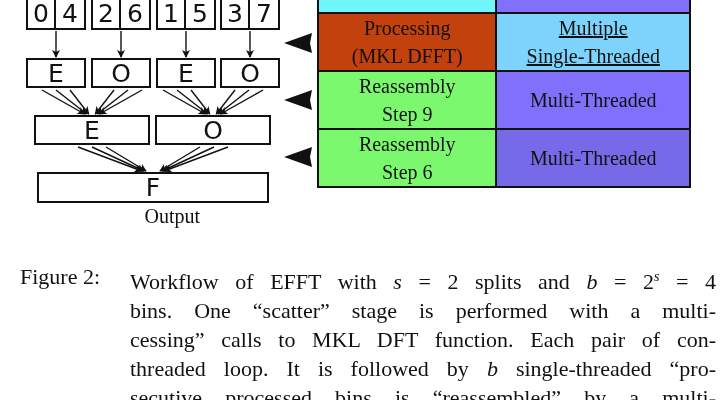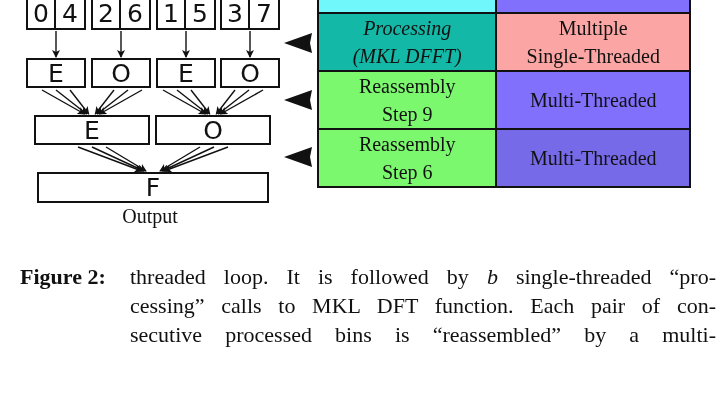--- a/index.html
+++ b/index.html
@@ -5,31 +5,31 @@
   html, body { margin:0; padding:0; background:#ffffff; }
   body { width:723px; height:400px; overflow:hidden; position:relative; }
   #stage { position:absolute; left:0; top:0; width:723px; height:400px; }
   .box { position:absolute; border:2px solid #111; background:#fff; box-sizing:border-box;
          font-family:"DejaVu Sans", sans-serif; color:#111; text-align:center; }
   .cell { position:absolute; top:0; height:100%; box-sizing:border-box;
           font-family:"DejaVu Sans", sans-serif; font-size:25px; line-height:27px; text-align:center; }
   .cell.left { left:0; width:50%; border-right:2px solid #111; }
   .cell.right { right:0; width:50%; }
   .label-big { font-size:25px; line-height:25px; }
-  #output-label { position:absolute; left:100px; width:100px; top:205px; text-align:center;
+  #output-label { position:absolute; left:100px; width:100px; top:205px; text-align:right;
        font-family:"Liberation Serif", serif; font-size:20px; color:#111; }
   #arrows { position:absolute; left:0; top:0; }
   .tbl { position:absolute; left:317px; top:-42px; width:374px; border-collapse:collapse;
          font-family:"Liberation Serif", serif; font-size:20px; color:#111; }
   .tbl td { border:2.5px solid #111; text-align:center; vertical-align:middle; height:52px; padding:0; line-height:28px; }
   .tbl td.c1 { width:176px; }
   .tbl td.c2 { width:191px; }
   .caption { position:absolute; left:20px; top:262px; width:690px;
              font-family:"Liberation Serif", serif; font-size:22px; line-height:29px; color:#111; }
-  .caption .lbl { position:absolute; left:0; top:0; font-weight:bold; }
+  .caption .lbl { position:absolute; left:0; top:0; font-weight:normal; }
   .caption .body { position:absolute; left:110px; top:0; width:586px; text-align:justify; }
   .caption .line { display:block; white-space:nowrap; text-align-last:justify; }
   .caption .first { white-space:nowrap; }
   .math { font-style:italic; }
 </style>
 </head>
 <body>
 
 <div id="stage">
 
@@ -99,25 +99,25 @@
 
   <div id="output-label">Output</div>
 
   <table class="tbl">
     <tbody id="tbl-body">
         <tr>
           <td class="c1" style="background: rgb(111, 247, 251);"></td>
           <td class="c2" style="background: rgb(128, 112, 251);"></td>
         </tr>
         <tr>
-          <td class="c1" style="background: #14b8a6; font-style: italic;">
+          <td class="c1" style="background: #c2410c;">
             <div>Processing</div>
             <div>(MKL DFFT)</div>
           </td>
-          <td class="c2" style="background: #fca5a5;">
+          <td class="c2" style="background: #7dd3fc; text-decoration: underline;">
             <div>Multiple</div>
             <div>Single-Threaded</div>
           </td>
         </tr>
         <tr>
           <td class="c1" style="background: rgb(124, 248, 111);">
             <div>Reassembly</div>
             <div>Step 9</div>
           </td>
           <td class="c2" style="background: rgb(128, 112, 251);">
@@ -132,18 +132,20 @@
           <td class="c2" style="background: rgb(118, 106, 232);">
             <div>Multi-Threaded</div>
           </td>
         </tr>
       </tbody>
   </table>
 
   <div class="caption">
     <span class="lbl">Figure 2:</span>
     <div class="body">
+      <span class="line first"><span>Workflow of EFFT with </span><span class="math">s</span><span> = 2 splits and </span><span class="math">b</span><span> = 2</span><sup class="math" style="font-size:14px;">s</sup><span> = 4</span></span>
+      <span class="line">bins.  One “scatter” stage is performed with a multi-</span>
+      <span class="line">cessing” calls to MKL DFT function.  Each pair of con-</span>
       <span class="line"><span>threaded loop.  It is followed by </span><span class="math">b</span><span> single-threaded “pro-</span></span>
-      <span class="line">cessing” calls to MKL DFT function.  Each pair of con-</span>
       <span class="line">secutive processed bins is “reassembled” by a multi-</span>
     </div>
   </div>
 </div>
 
 </body></html>

